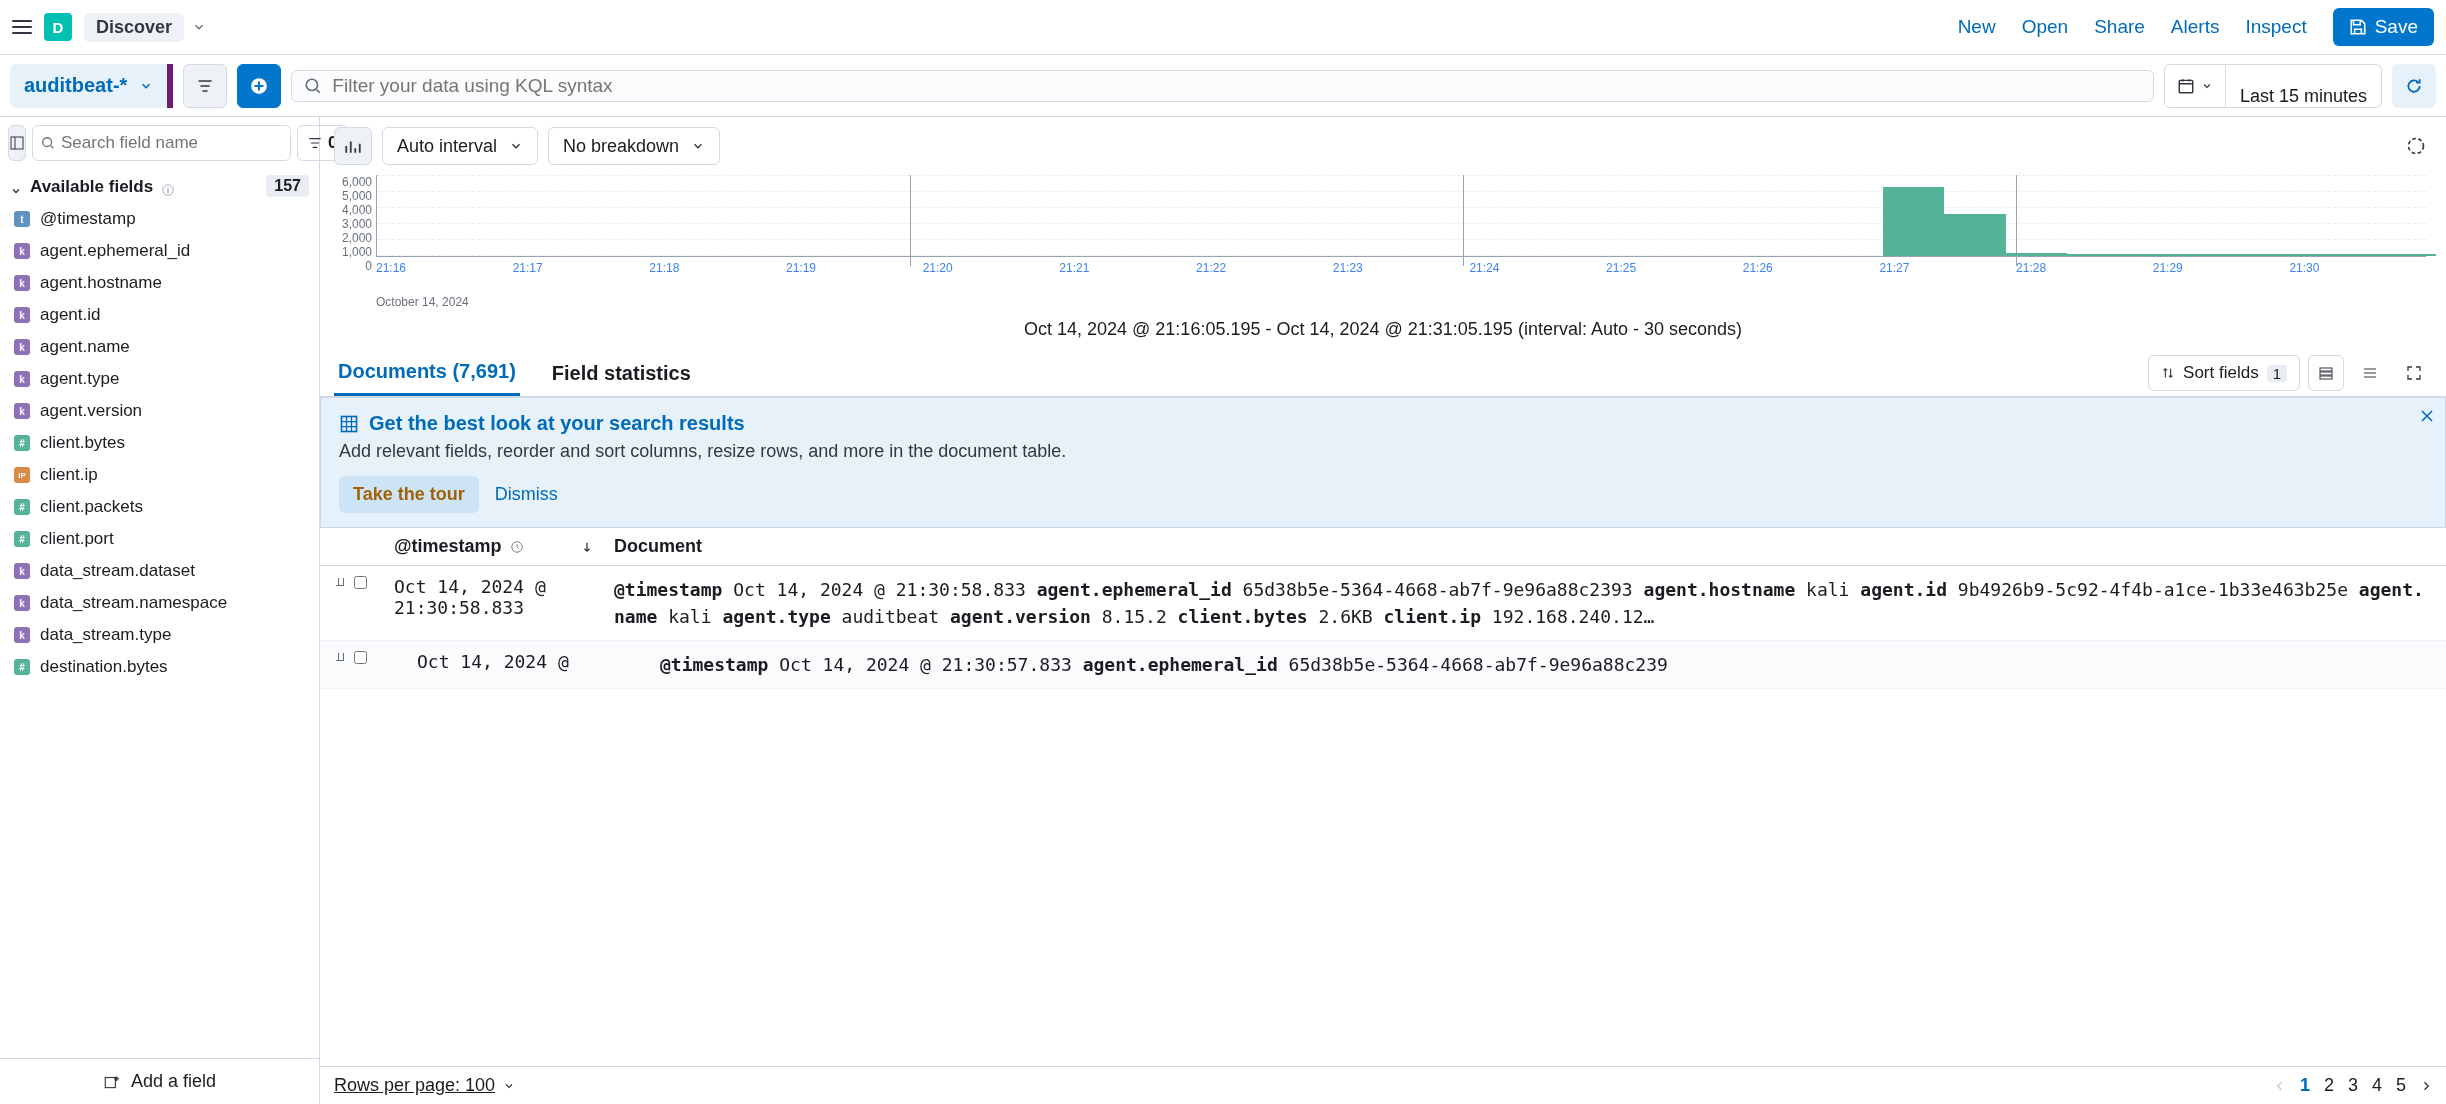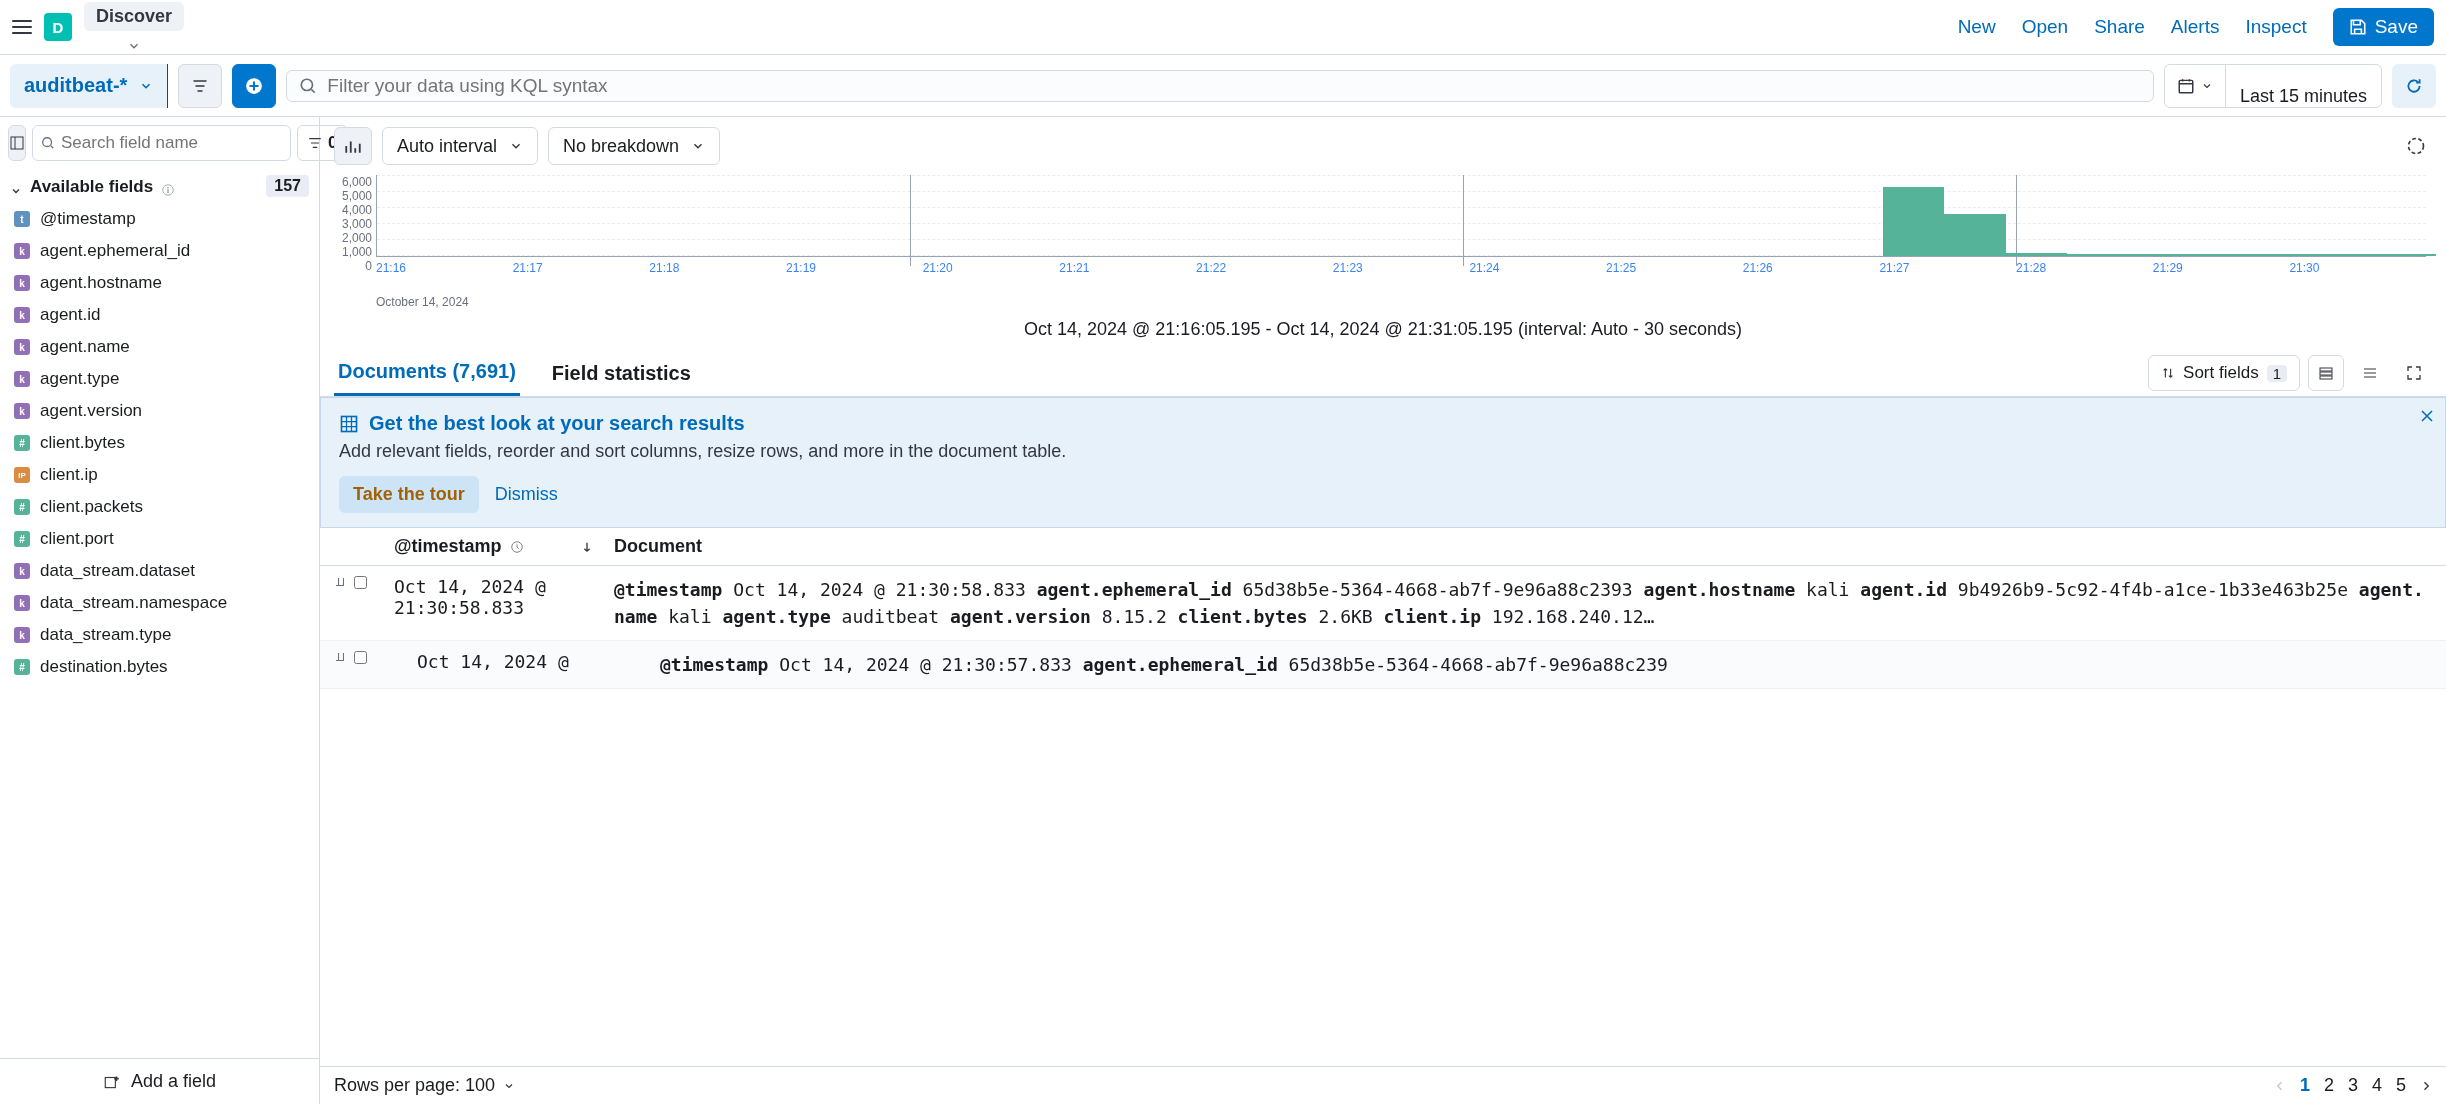--- a/index.html
+++ b/index.html
@@ -13,31 +13,31 @@
   --border: #d3dae6;
   --bg-light: #f5f7fa;
   --bg-blue: #e6f1fa;
   --teal: #54b399;
 }
 
 .topbar { height: 55px; border-bottom: 1px solid var(--border); display:flex; align-items:center; padding:0 12px; gap:12px; }
 .hamburger { width:20px; height:20px; display:flex; flex-direction:column; justify-content:space-between; padding:3px 0; cursor:pointer;}
 .hamburger span { height:2px; background:#343741; border-radius:1px;}
 .app-badge { width:28px; height:28px; background:#00bfb3; color:#fff; font-weight:700; border-radius:4px; display:flex; align-items:center; justify-content:center; font-size:15px;}
-.breadcrumb { display:flex; align-items:center; gap:8px;flex-direction:column;}
+.breadcrumb { display:flex; align-items:center; gap:8px;}
 .breadcrumb-btn { background:#eef1f6; border-radius:6px; padding:4px 12px; font-size:18px; font-weight:600; color:#343741;}
 .chev { color:#69707d;}
 .spacer { flex:1;}
 .toplinks { display:flex; gap:26px; align-items:center;}
 .toplink { color: var(--link); font-size:19px; cursor:pointer;}
 .save-btn { background:#07c; color:#fff; padding:8px 16px; font-size:19px; border:none; border-radius:6px; display:flex; align-items:center; gap:8px; cursor:pointer;}
 .save-btn svg { width:18px; height:18px;}
 
 .querybar { height:62px; border-bottom:1px solid var(--border); display:flex; align-items:center; padding:8px 10px; gap:10px;}
-.dataview-btn { background:#e6f1fa; border-right:1px solid #701a75; height:44px; display:flex; align-items:center; gap:12px; padding:0 14px; font-size:20px; font-weight:600; color:#006bb8; border-radius:6px 0 0 6px;}
+.dataview-btn { background:#e6f1fa; border-right:6px solid #701a75; height:44px; display:flex; align-items:center; gap:12px; padding:0 14px; font-size:20px; font-weight:600; color:#006bb8; border-radius:6px 0 0 6px;}
 .iconbtn { background:#eef1f6; border:1px solid #d3dae6; width:44px; height:44px; display:flex; align-items:center; justify-content:center; border-radius:6px; cursor:pointer; color:#343741;}
 .searchbox { flex:1; height:32px; border:1px solid #d3dae6; border-radius:6px; display:flex; align-items:center; padding:0 12px; gap:10px; background:#fbfcfe;}
 .searchbox input { border:none; outline:none; flex:1; font-size:19px; background:transparent;}
 .timepicker { height:44px; border:1px solid #d3dae6; border-radius:6px; display:flex; align-items:flex-end;}
 .timepicker .cal { padding:0 12px; border-right:1px solid #d3dae6; height:100%; display:flex; align-items:center; gap:6px;}
 .timepicker .label { padding:0 14px; font-size:18px;}
 .refresh-btn { background:#e6f1fa; width:44px; height:44px; border-radius:6px; display:flex; align-items:center; justify-content:center; border:none; cursor:pointer;}
 
 .layout { display:flex; height: calc(100vh - 117px);}
 .sidebar { width:320px; border-right:1px solid var(--border); display:flex; flex-direction:column;}
@@ -95,21 +95,21 @@
 .th-doc { flex:1;}
 .sort-arrow { margin-left:auto; margin-right:20px;}
 .tr-row { display:flex; border-bottom:1px solid #eef1f6; padding:10px 14px; font-size:18px; font-family: "SF Mono", Menlo, Consolas, monospace;}
 .tr-row.alt { background:#fafbfd;gap:23px;}
 .tr-ctrl { width:60px; display:flex; gap:6px; align-items:flex-start;}
 .tr-ts { width:220px; white-space:pre-wrap;}
 .tr-doc { flex:1; word-break:break-all; line-height:1.5;}
 .tr-doc b { font-weight:700;}
 
 .footrow { display:flex; align-items:center; padding:8px 14px; border-top:1px solid var(--border);}
-.rowsper { font-size:18px; display:flex; align-items:center; gap:8px;}
+.rowsper { font-size:18px; display:flex; align-items:center; gap:8px;text-decoration:underline;}
 .pager { margin-left:auto; display:flex; gap:14px; align-items:center; font-size:18px;}
 .pager span { cursor:pointer;}
 .pager .active { color:var(--link); font-weight:700;}
 svg { display:block;}
 </style>
 </head>
 <body>
 
 <div class="topbar">
   <div class="hamburger">

